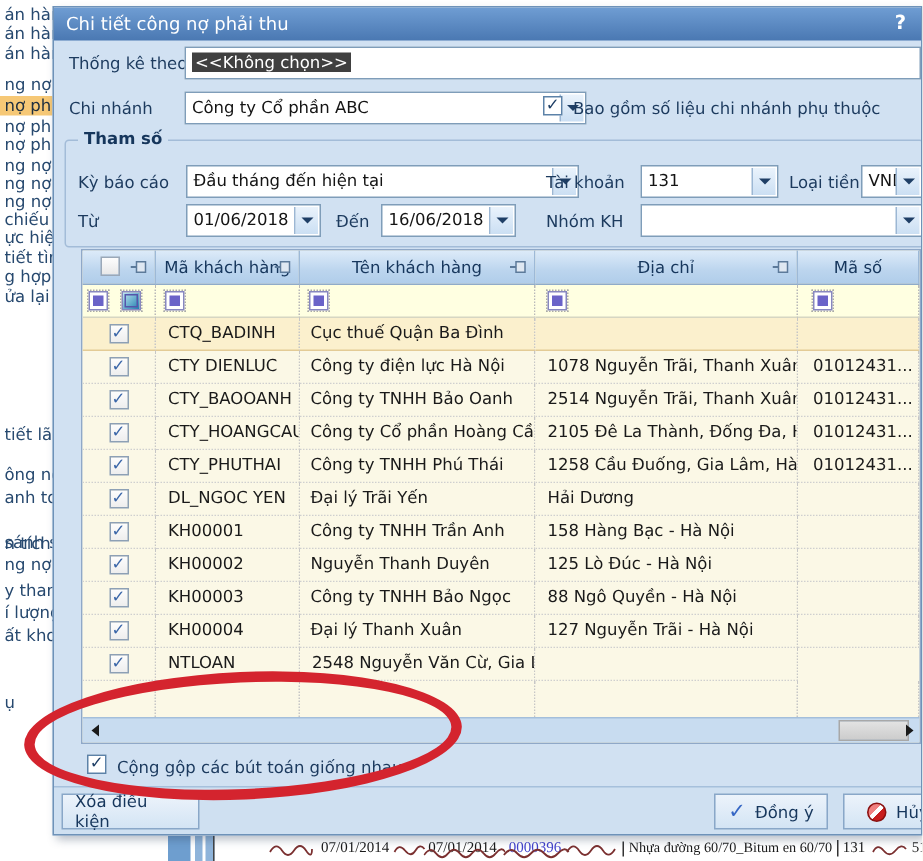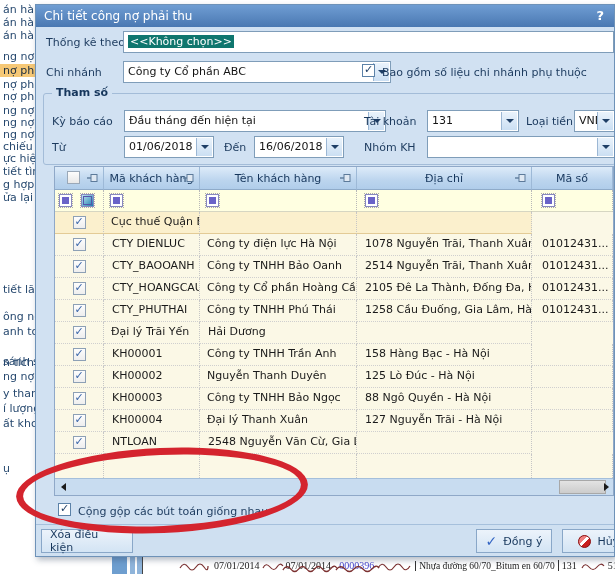--- a/index.html
+++ b/index.html
@@ -40,21 +40,21 @@
 
   .lbl { position:absolute; white-space:nowrap; }
   .combo { position:absolute; height:22px; background:#fff; border:1px solid #7f9db9;
            line-height:20px; padding:0 18px 0 4px; color:#141414; white-space:nowrap; overflow:hidden; }
   .combo .cbtn { position:absolute; right:1px; top:1px; bottom:1px; width:16px;
                  background:linear-gradient(#eaf3fc,#cbdff3); border-left:1px solid #9cb7d4;
                  display:flex; align-items:center; justify-content:center; }
   .combo .cbtn i { width:0; height:0; border-left:4px solid transparent; border-right:4px solid transparent;
                    border-top:4px solid #1f3f66; }
   .combo.no-btn { padding-right:4px; }
-  .sel-text { background:#0f766e; color:#fff; padding:0 2px; }
+  .sel-text { background:#404040; color:#fff; padding:0 2px; }
 
   .cbx { position:absolute; width:13px; height:13px; background:#fff; border:1px solid #5c82a8;
          display:flex; align-items:center; justify-content:center; }
   .cbx .tick { font-size:11px; font-weight:bold; color:#1f3f66; line-height:10px; margin-top:-1px; }
 
   #params { position:absolute; left:7px; top:88px; right:-2px; height:72px;
             border:1px solid #a3bcd8; border-radius:3px; }
   #params-legend { position:absolute; left:8px; top:-8px; background:#d1e1f2; padding:0 4px;
                    font-weight:bold; color:#16365c; }
 
@@ -326,20 +326,21 @@
           </div>
       </div>
 
       <div id="grid-body">
     <div class="grid-row grid-cols selected">
       <div class="cell c-check">
         <span class="cb">
                 <span class="tick">✓</span>
               </span>
       </div>
+      <div class="cell c-code">CTQ_BADINH</div>
       <div class="cell c-name">Cục thuế Quận Ba Đình</div>
       <div class="cell c-addr"></div>
       <div class="cell c-tax"></div>
     </div>
 
     <div class="grid-row grid-cols">
       <div class="cell c-check">
         <span class="cb">
                 <span class="tick">✓</span>
               </span>
@@ -385,20 +386,21 @@
       <div class="cell c-addr">1258 Cầu Đuống, Gia Lâm, Hà N...</div>
       <div class="cell c-tax">01012431...</div>
     </div>
 
     <div class="grid-row grid-cols">
       <div class="cell c-check">
         <span class="cb">
                 <span class="tick">✓</span>
               </span>
       </div>
+      <div class="cell c-code">DL_NGOC YEN</div>
       <div class="cell c-name">Đại lý Trãi Yến</div>
       <div class="cell c-addr">Hải Dương</div>
       <div class="cell c-tax"></div>
     </div>
 
     <div class="grid-row grid-cols">
       <div class="cell c-check">
         <span class="cb">
                 <span class="tick">✓</span>
               </span>

